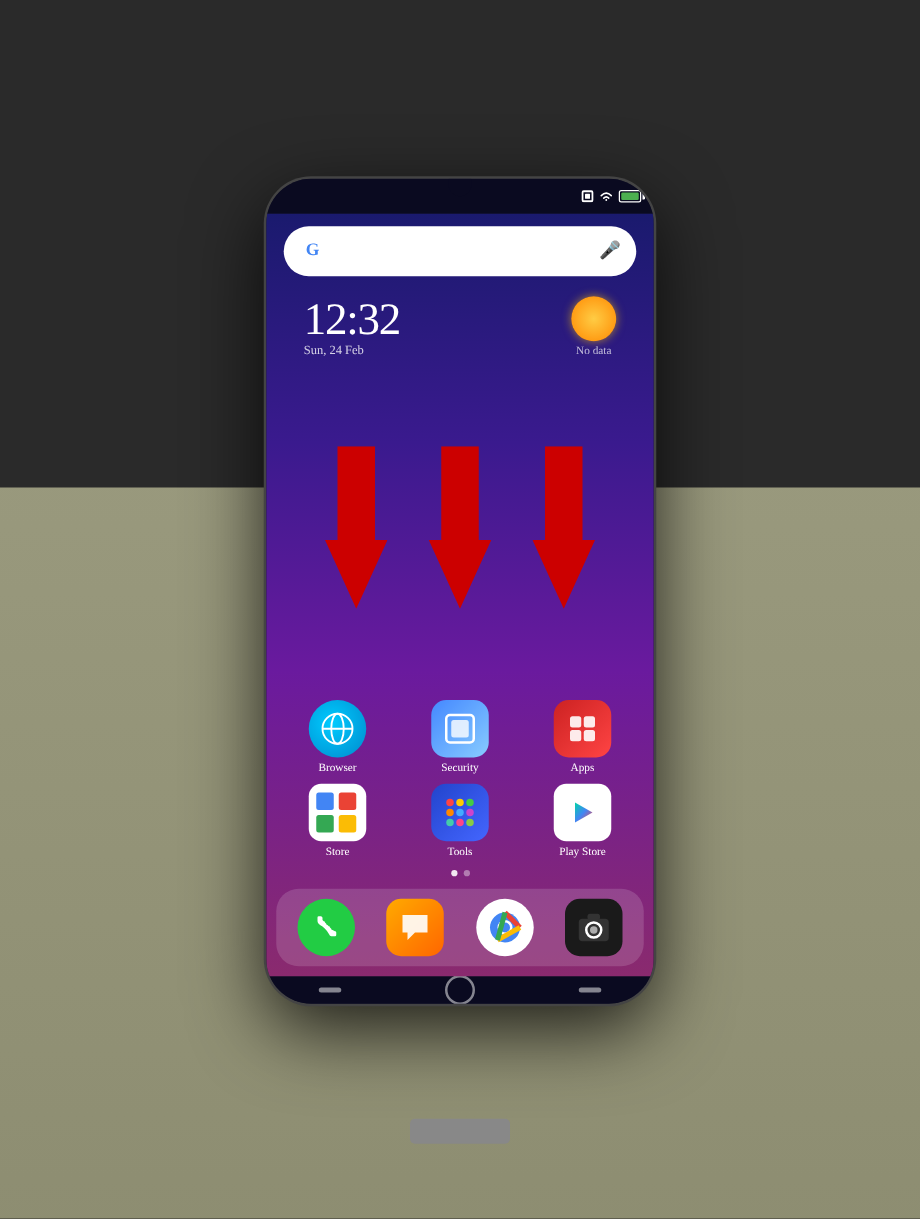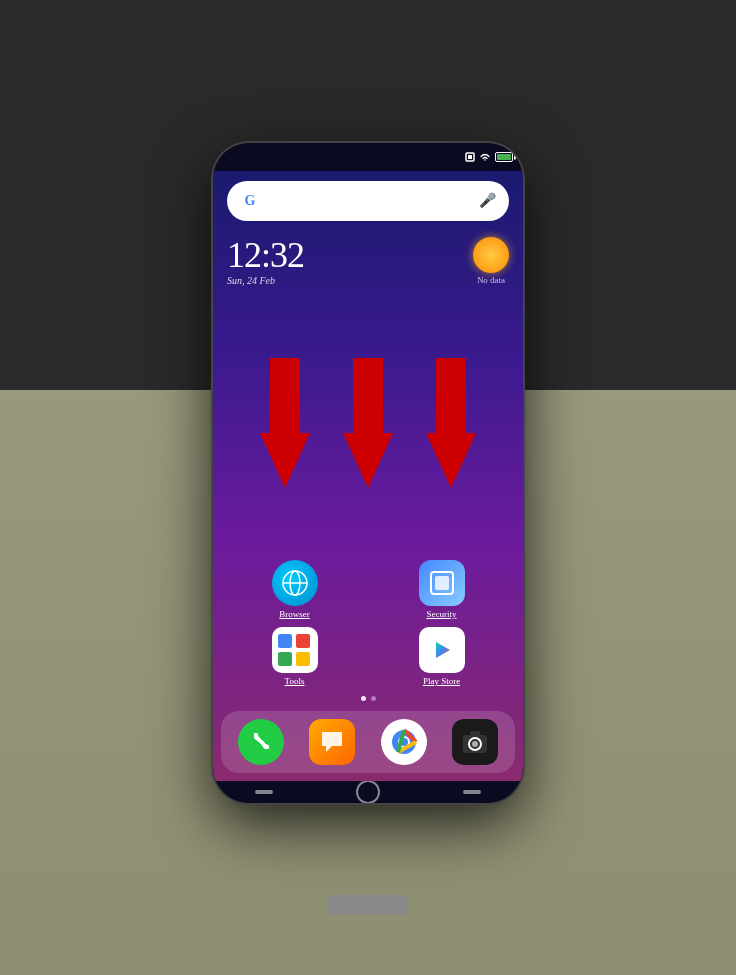--- a/index.html
+++ b/index.html
@@ -141,35 +141,34 @@
     .mic-icon {
       color: #4285f4;
       font-size: 14px;
     }
 
     
     .time-weather-row {
       display: flex;
       align-items: flex-start;
       justify-content: space-between;
-      padding: 8px 14px;
+      padding: 8px 30px;
       flex-shrink: 0;
     }
     .time-block { color: white; }
     .time-display {
       font-size: 36px;
       font-weight: 300;
       line-height: 1;
       letter-spacing: -1px;
     }
     .date-display {
       font-size: 10px;
       color: rgba(255,255,255,0.8);
       margin-top: 2px;
-      font-style: italic;
     }
     .weather-block {
       display: flex;
       flex-direction: column;
       align-items: center;
       color: white;
     }
     .weather-icon-circle {
       width: 36px;
       height: 36px;
@@ -213,21 +212,20 @@
       border-radius: 12px;
       display: flex;
       align-items: center;
       justify-content: center;
       font-size: 20px;
     }
     .app-label {
       font-size: 9px;
       color: white;
       text-align: center;
-      text-decoration: underline;
     }
 
     
     .icon-browser {
       background: radial-gradient(circle at 40% 40%, #00ccff, #0088cc);
       border-radius: 50%;
     }
     
     .icon-gallery {
       background: linear-gradient(135deg, #4488ff 0%, #88ccff 100%);
@@ -410,36 +408,63 @@
         <div class="app-icon icon-gallery">
           <svg width="30" height="30" viewBox="0 0 30 30">
             <rect x="4" y="4" width="22" height="22" rx="3" fill="none" stroke="white" stroke-width="2"></rect>
             <rect x="8" y="8" width="14" height="14" rx="2" fill="white" opacity="0.8"></rect>
           </svg>
         </div>
         <span class="app-label">Security</span>
       </div>
 
 
+      <div class="app-item">
+        <div class="app-icon icon-apps">
+          <svg width="28" height="28" viewBox="0 0 28 28">
+            <rect x="4" y="4" width="9" height="9" rx="2" fill="white" opacity="0.9"></rect>
+            <rect x="15" y="4" width="9" height="9" rx="2" fill="white" opacity="0.9"></rect>
+            <rect x="4" y="15" width="9" height="9" rx="2" fill="white" opacity="0.9"></rect>
+            <rect x="15" y="15" width="9" height="9" rx="2" fill="white" opacity="0.9"></rect>
+          </svg>
+        </div>
+        <span class="app-label">Apps</span>
+      </div>
 
     </div>
 
     <div class="apps-row">
 
       <div class="app-item">
         <div class="app-icon" style="background:white;border-radius:10px;display:grid;grid-template-columns:1fr 1fr;gap:2px;padding:6px;">
           <div style="background:#4285f4;border-radius:2px;width:14px;height:14px;"></div>
           <div style="background:#ea4335;border-radius:2px;width:14px;height:14px;"></div>
           <div style="background:#34a853;border-radius:2px;width:14px;height:14px;"></div>
           <div style="background:#fbbc05;border-radius:2px;width:14px;height:14px;"></div>
         </div>
+        <span class="app-label">Store</span>
+      </div>
+
+
+      <div class="app-item">
+        <div class="app-icon icon-tools">
+          <svg width="28" height="28" viewBox="0 0 28 28">
+            <circle cx="6" cy="6" r="3" fill="#ff4444"></circle>
+            <circle cx="14" cy="6" r="3" fill="#ffcc00"></circle>
+            <circle cx="22" cy="6" r="3" fill="#44cc44"></circle>
+            <circle cx="6" cy="14" r="3" fill="#ff8800"></circle>
+            <circle cx="14" cy="14" r="3" fill="#44aaff"></circle>
+            <circle cx="22" cy="14" r="3" fill="#cc44cc"></circle>
+            <circle cx="6" cy="22" r="3" fill="#44ccaa"></circle>
+            <circle cx="14" cy="22" r="3" fill="#ff4488"></circle>
+            <circle cx="22" cy="22" r="3" fill="#88cc44"></circle>
+          </svg>
+        </div>
         <span class="app-label">Tools</span>
       </div>
-
-
 
       <div class="app-item">
         <div class="app-icon icon-playstore" style="background:white;border-radius:10px;">
           <svg width="28" height="28" viewBox="0 0 28 28">
             <polygon points="8,6 22,14 8,22" fill="url(#ps-grad)"></polygon>
             <defs>
               <linearGradient id="ps-grad" x1="0%" y1="0%" x2="100%" y2="100%">
                 <stop offset="0%" stop-color="#00d4aa"></stop>
                 <stop offset="50%" stop-color="#4285f4"></stop>
                 <stop offset="100%" stop-color="#ff4444"></stop>

